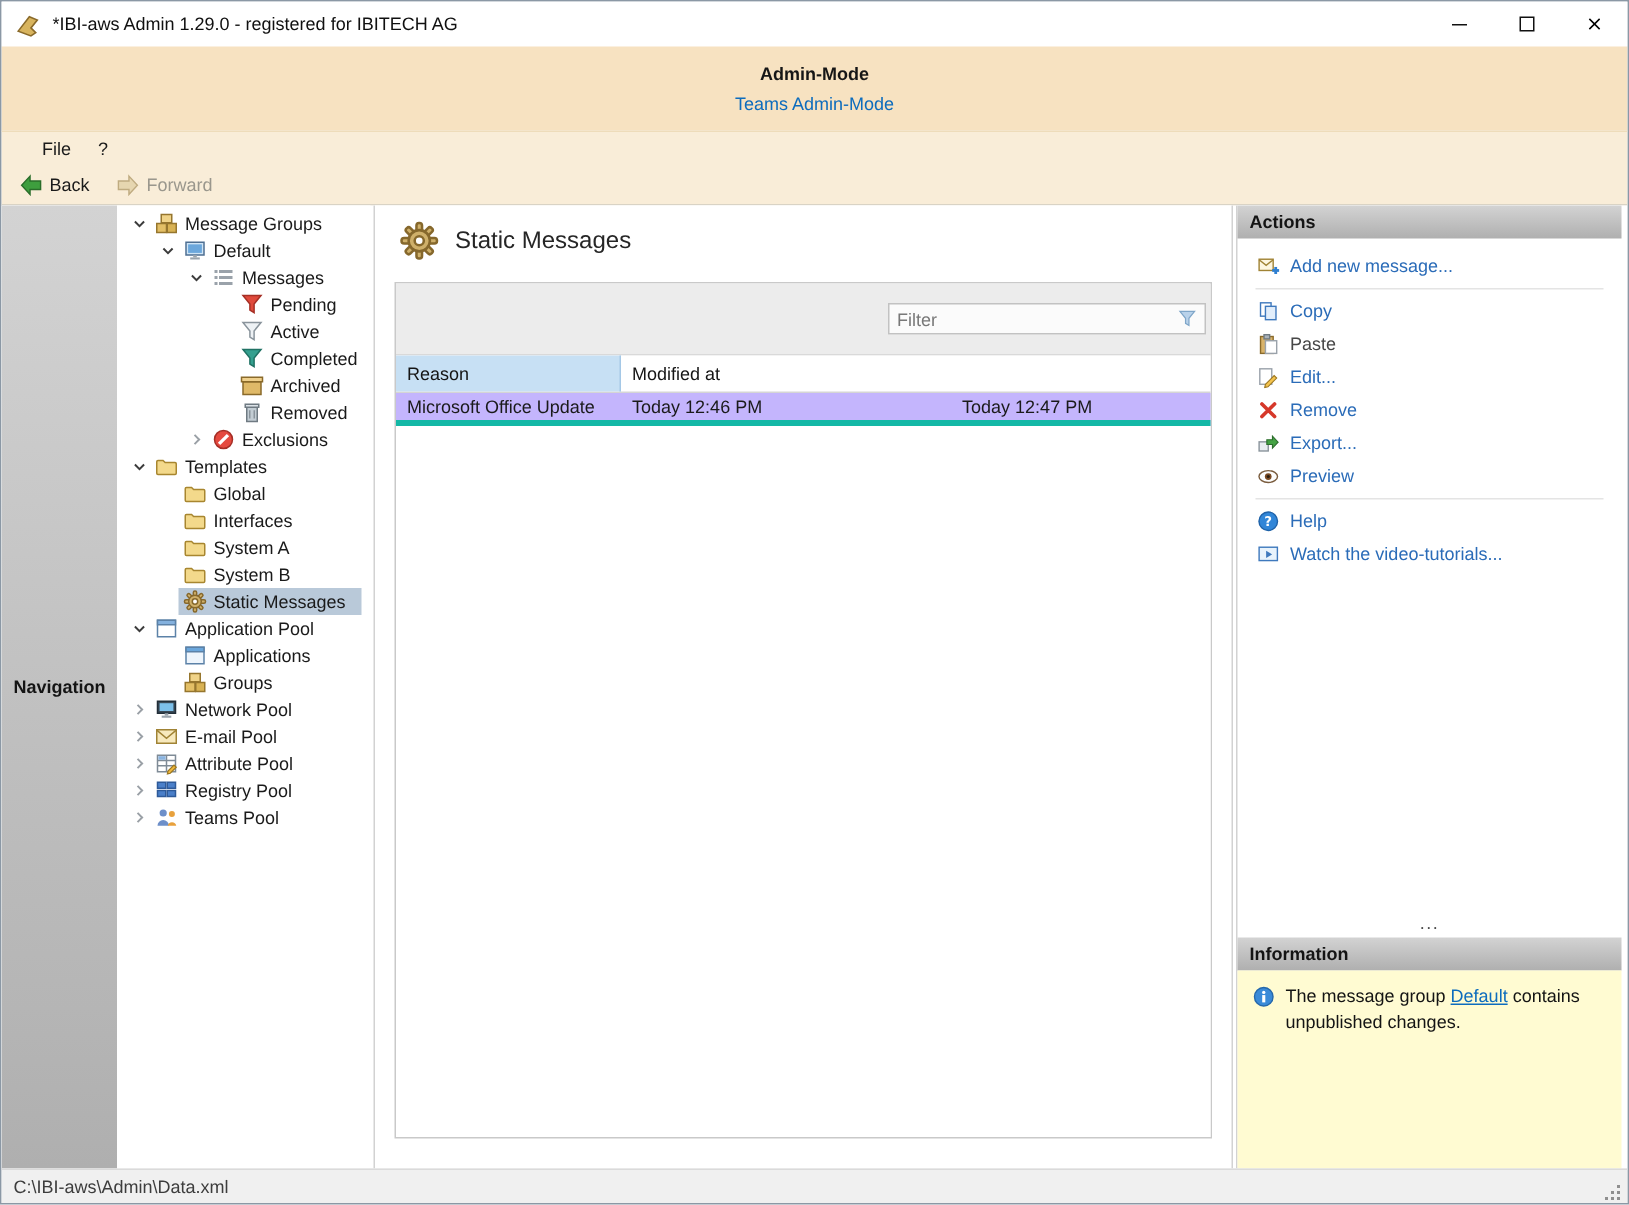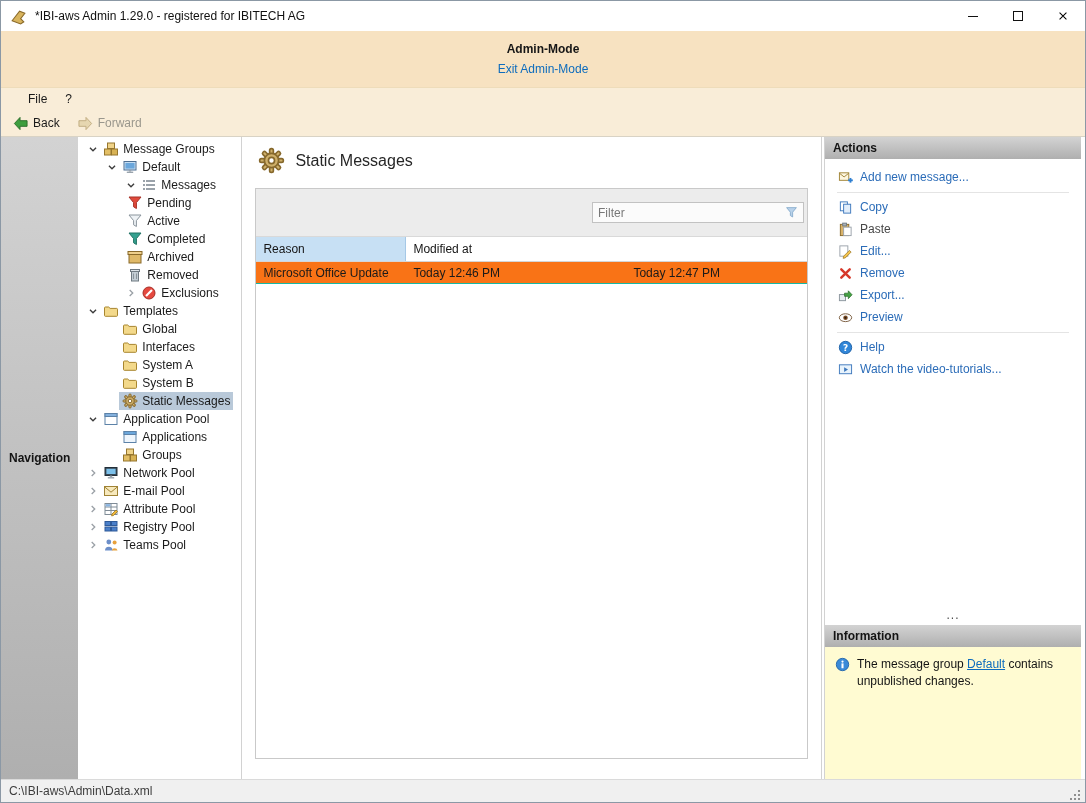--- a/index.html
+++ b/index.html
@@ -30,21 +30,21 @@
 .tool-btn.disabled .tool-label{color:#9a978d;cursor:default}
 
 
 .main{flex:1;display:flex;background:#fff;min-height:0;padding-right:4px}
 .panel-header{flex:0 0 22px;background:linear-gradient(#d3d3d3,#afafaf);display:flex;align-items:center;padding:0 8px;font-weight:bold;color:#141414}
 
 
 .nav-panel{flex:0 0 207px;display:flex;flex-direction:row;background:#fff}
 .tree{flex:1;padding-top:3px;overflow:hidden}
 .tree-item{height:18px;display:flex;align-items:center;cursor:pointer;white-space:nowrap}
-.lv0{padding-left:8px}.lv1{padding-left:27px}.lv2{padding-left:46px}.lv3{padding-left:32px}
+.lv0{padding-left:8px}.lv1{padding-left:27px}.lv2{padding-left:46px}.lv3{padding-left:65px}
 .exp{flex:0 0 14px;height:14px}
 .exp svg{width:14px;height:14px}
 .tree-core{display:flex;align-items:center;gap:4px;flex:1;height:18px;padding:0 3px;margin-right:6px;min-width:0}
 .tree-item.selected .tree-core{background:#b9c9d9}
 .ticon{flex:0 0 16px;height:16px}
 .ticon svg{width:16px;height:16px}
 
 
 .center{flex:1;background:#fff;border-left:1px solid #d2d2d2;border-right:1px solid #d2d2d2;margin:0 2px;display:flex;flex-direction:column;padding:8px 13px 20px 13px;min-width:0}
 .page-title-row{display:flex;align-items:center;gap:10px;margin:2px 0 0 3px}
@@ -54,21 +54,21 @@
 .filter-row{flex:0 0 27px;background:#ececec;border-bottom:1px solid #d9d9d9;display:flex;align-items:center;justify-content:flex-end;padding:13px 3px}
 .filter-box{width:212px;height:21px;background:#fbfbfb;border:1px solid #c2c2c2;display:flex;align-items:center;padding:0 5px;gap:4px}
 .filter-input{flex:1;border:none;outline:none;background:transparent;font:inherit;color:#444;min-width:0}
 .filter-input::placeholder{color:#787878}
 .funnel-icon svg{width:13px;height:13px}
 .header-row{flex:0 0 25px;display:flex;background:#fff;border-bottom:1px solid #d5d5d5}
 .th{display:flex;align-items:center;padding:0 7px;border-right:1px solid #e2e2e2;color:#151515;cursor:pointer}
 .th-reason{flex:0 0 150px;background:#c7e0f4;border-right:1px solid #a5c8e6}
 .th-created{flex:0 0 220px}
 .th-modified{flex:1;border-right:none}
-.data-row{flex:0 0 22px;display:flex;background:#f97316;border-bottom:1px solid #14b8a6;cursor:pointer}
+.data-row{flex:0 0 22px;display:flex;background:#c4b5fd;border-bottom:4px solid #14b8a6;cursor:pointer}
 .td{display:flex;align-items:center;padding:0 7px;overflow:hidden;white-space:nowrap}
 .td-reason{flex:0 0 150px}
 .td-created{flex:0 0 220px}
 .td-modified{flex:1}
 .table-empty{flex:1;background:#fff}
 
 
 .right-panel{flex:0 0 257px;display:flex;flex-direction:column;background:#fff;border-left:1px solid #d2d2d2}
 .actions-body{flex:0 0 466px;display:flex;flex-direction:column;padding-top:7px}
 .action-item{flex:0 0 22px;display:flex;align-items:center;gap:7px;padding-left:13px;color:#2b6cb8;cursor:pointer;white-space:nowrap}
@@ -107,21 +107,21 @@
     <span class="win-btn">
       <svg viewBox="0 0 14 14" width="12" height="12">
           <path d="M3 3l8 8M11 3l-8 8" stroke="#000" stroke-width="1.2"></path>
         </svg>
     </span>
   </span>
 </div>
 
 <div class="banner">
   <div class="banner-title">Admin-Mode</div>
-  <div><span class="banner-link">Exit Admin-Mode</span></div>
+  <div><span class="banner-link">Teams Admin-Mode</span></div>
 </div>
 
 <div class="menubar">
   <span class="menu-item">File</span>
   <span class="menu-item">?</span>
 </div>
 
 <div class="toolbar">
   <span class="tool-btn">
     <span class="arrow">

